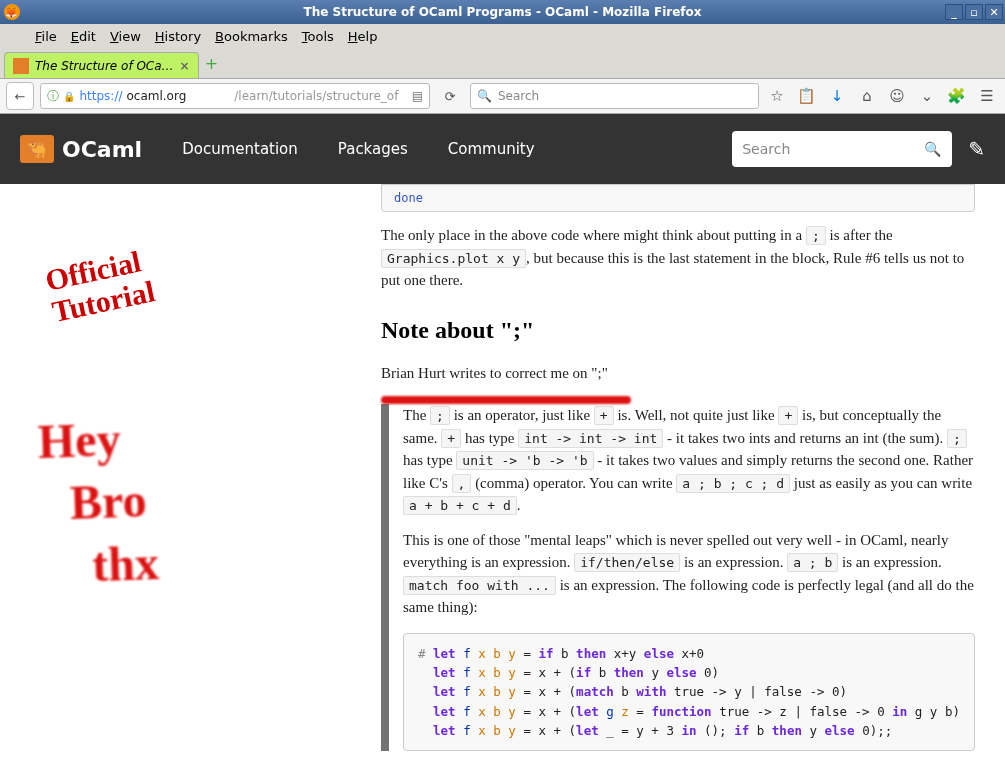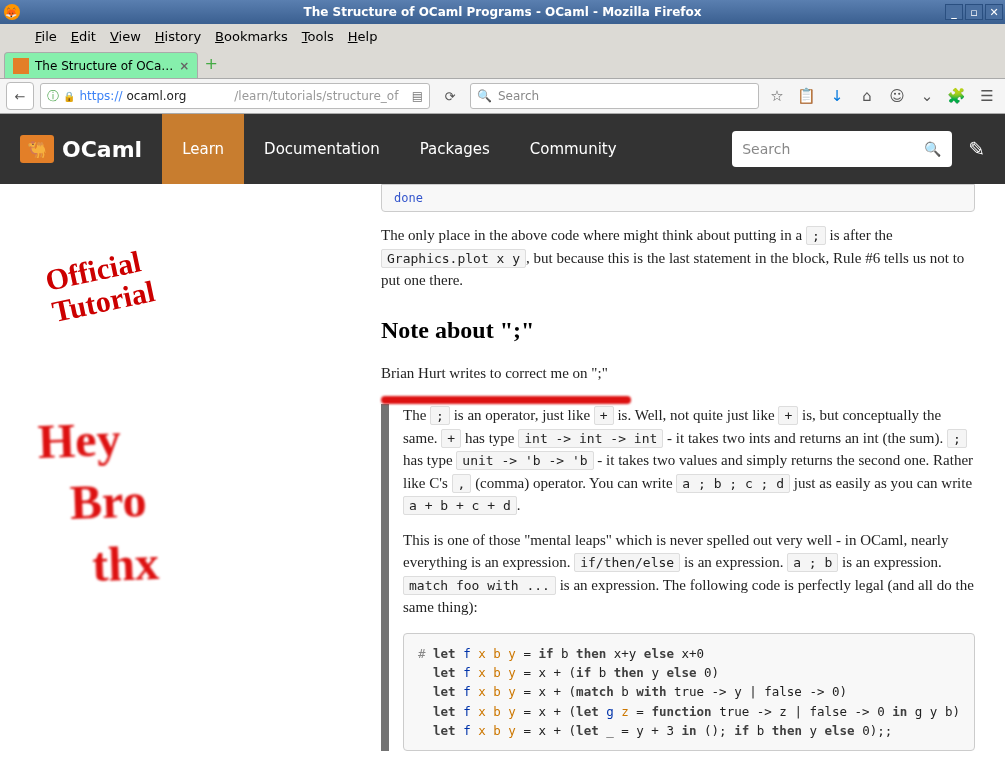--- a/index.html
+++ b/index.html
@@ -11,21 +11,21 @@
 .titlebar-controls { position: absolute; right: 2px; display: flex; gap: 2px; }
 .titlebar-btn { width: 18px; height: 16px; background: #4a6fa0; border: 1px solid #2a4f80; color: #fff; display: flex; align-items: center; justify-content: center; font-size: 11px; font-weight: bold; cursor: pointer; }
 
 
 .menubar { height: 24px; background: #dcdad5; display: flex; align-items: center; padding: 0 8px; gap: 14px; font-size: 13px; margin-left: 27px; }
 .menu-item { cursor: pointer; }
 .menu-item .ul { text-decoration: underline; }
 
 
 .tabbar { height: 30px; background: #dcdad5; display: flex; align-items: flex-end; padding: 0 4px; }
-.tab { height: 26px; background: #86efac; border: 1px solid #aaa; border-bottom: none; border-radius: 4px 4px 0 0; display: flex; align-items: center; padding: 12px 8px; gap: 6px; font-size: 12px; max-width: 200px; }
+.tab { height: 26px; background: #bef264; border: 1px solid #aaa; border-bottom: none; border-radius: 4px 4px 0 0; display: flex; align-items: center; padding: 12px 8px; gap: 6px; font-size: 12px; max-width: 200px; font-style: italic; }
 .tab-favicon { width: 16px; height: 16px; background: #e37f28; display: inline-block; }
 .tab-close { cursor: pointer; color: #666; font-weight: bold; }
 .newtab { width: 20px; height: 20px; margin-left: 6px; margin-bottom: 4px; color: #4a4; font-size: 16px; cursor: pointer; }
 
 
 .toolbar { height: 36px; background: #f5f5f5; border-top: 1px solid #aaa; border-bottom: 1px solid #aaa; display: flex; align-items: center; padding: 0 6px; gap: 6px; }
 .nav-btn { width: 28px; height: 28px; border: 1px solid #bbb; border-radius: 4px; background: #fff; display: flex; align-items: center; justify-content: center; cursor: pointer; color: #555; }
 .urlbar { flex: 0 0 390px; height: 26px; border: 1px solid #bbb; border-radius: 3px; background: #fff; display: flex; align-items: center; padding: 0 6px; gap: 4px; font-size: 12px; }
 .urlbar .proto { color: #3b82f6; }
 .urlbar .domain { color: #222; }
@@ -49,21 +49,21 @@
 
 .content-wrap { display: flex; height: 599px; }
 .sidebar-annot { width: 345px; position: relative; padding: 20px; }
 .article { flex: 1; padding: 0 30px 36px 0; font-family: Georgia, serif; font-size: 15px; color: #222; line-height: 1.5; margin-left: 36px; }
 .code-top { border: 1px solid #ccc; background: #f8f8f8; padding: 4px 12px; font-family: monospace; font-size: 12px; color: #3355cc; border-radius: 0 0 4px 4px; margin-bottom: 12px; }
 .para { margin-bottom: 12px; }
 .code-inline { background: #f5f5f5; border: 1px solid #ddd; padding: 1px 5px; font-family: monospace; font-size: 13px; border-radius: 2px; }
 h2 { font-size: 24px; font-weight: bold; margin: 20px 0 14px 0; color: #000; }
 .quote-box { border-left: 8px solid #737373; padding-left: 14px; margin-top: 20px; }
 .code-block { border: 1px solid #ccc; background: #f8f8f8; padding: 10px 14px; font-family: monospace; font-size: 12.5px; margin-top: 14px; line-height: 1.55; border-radius: 4px; white-space: pre; overflow-x: hidden; }
-.kw { color: #404040; font-weight: bold; }
+.kw { color: #6d28d9; font-weight: bold; }
 .id { color: #0033aa; }
 .var { color: #cc7700; }
 .prompt { color: #888; }
 
 
 .stamp { position: absolute; top: 70px; left: 48px; color: #cc0000; font-weight: bold; font-size: 30px; font-family: Georgia, serif; transform: rotate(-12deg); line-height: 1.05; }
 .scribble { position: absolute; top: 225px; left: 40px; color: #d11; font-family: "Comic Sans MS", cursive; font-weight: bold; font-size: 48px; line-height: 1.3; transform: rotate(-2deg); filter: blur(1.2px); }
 .red-underline { position: absolute; width: 250px; height: 8px; background: #d11; border-radius: 4px; filter: blur(1px); }
 </style>
 </head>
@@ -124,21 +124,20 @@
   <div class="toolbar-icon">☰</div>
 </div>
 
 <div class="page">
 
   <div class="site-header">
     <div class="logo">
       <span class="logo-icon">🐫</span>
       <span>OCaml</span>
     </div>
-    <div class="nav-link active">Learn</div>
     <div class="nav-link">Documentation</div>
     <div class="nav-link">Packages</div>
     <div class="nav-link">Community</div>
     <div class="site-search">
       <span>Search</span>
       <span style="flex:1"></span>
       <span style="color:#333">🔍</span>
     </div>
     <div class="pencil">✎</div>
   </div>

